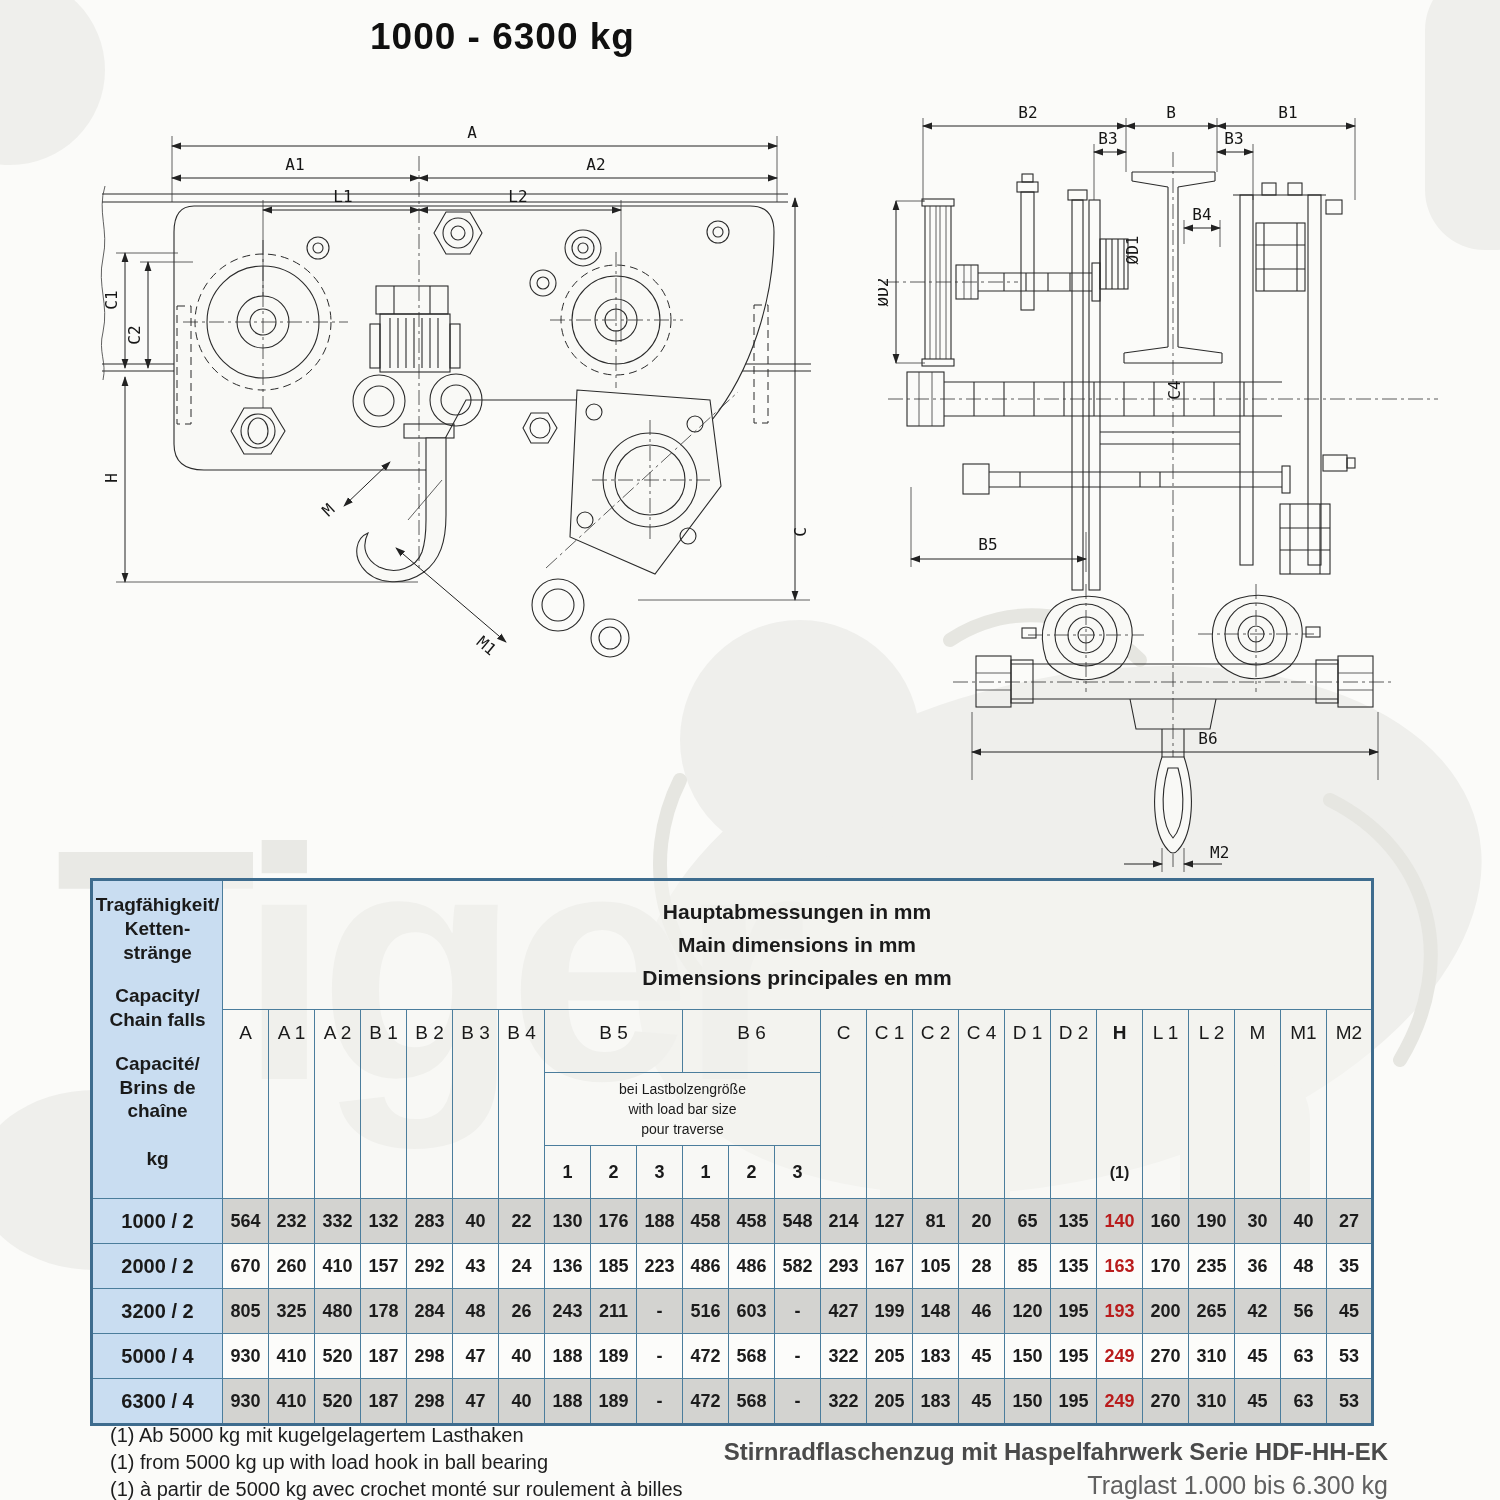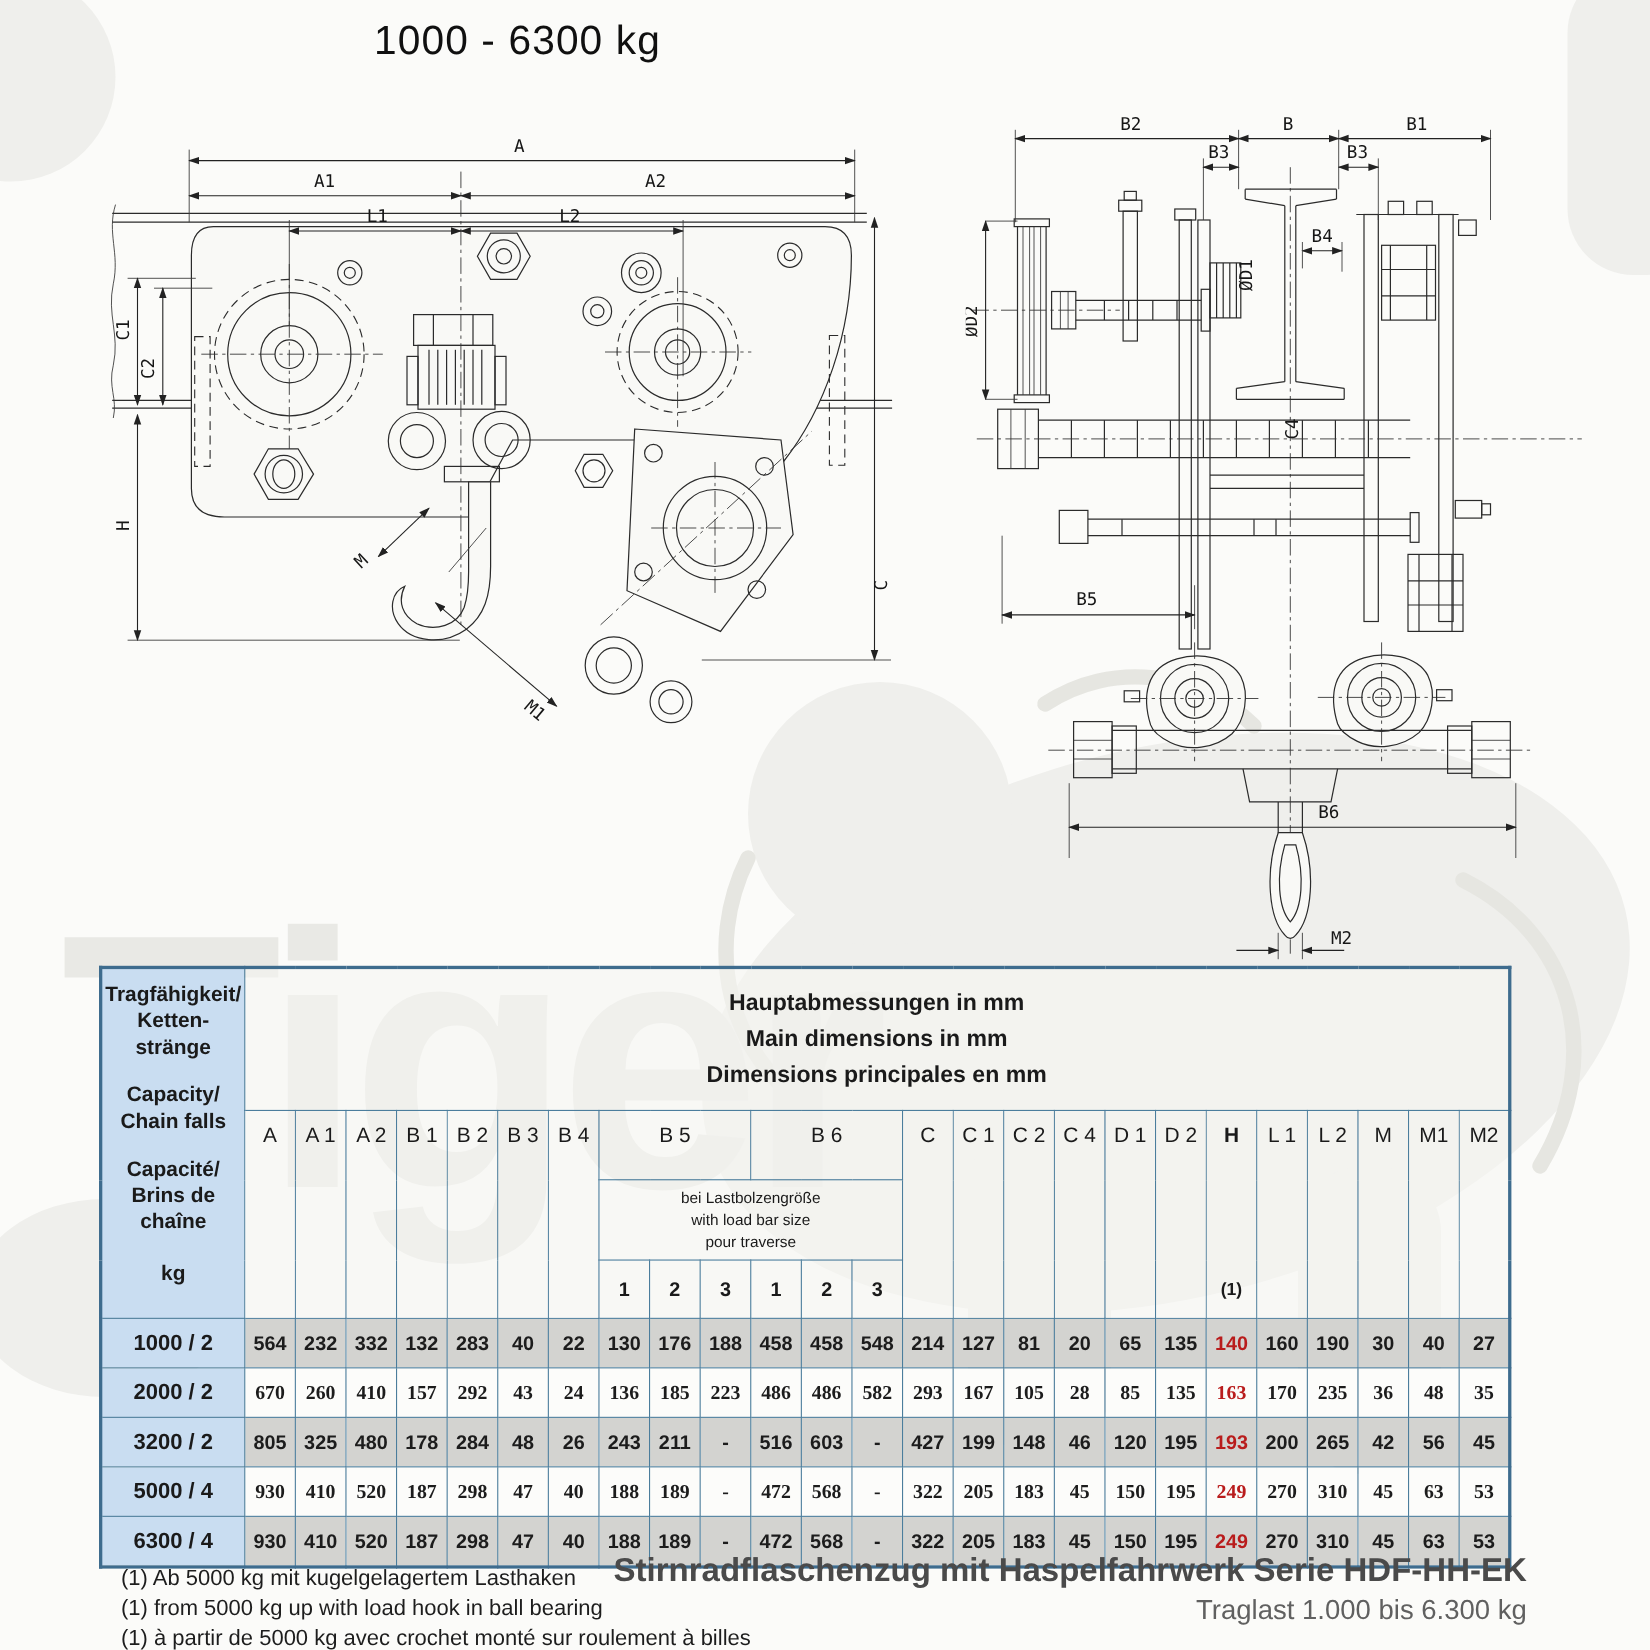--- a/index.html
+++ b/index.html
@@ -14,21 +14,21 @@
   
   #watermark-text{
     left:55px;top:800px;width:1100px;
     font-size:330px;font-weight:bold;letter-spacing:-12px;
     color:#e9e9e5;z-index:1;user-select:none;line-height:1;
   }
   #watermark-tiger{left:0;top:0;z-index:0;}
 
   
   #page-title{
-    left:340px;top:16px;font-size:37px;font-weight:normal;color:#101010;
+    left:370px;top:16px;font-size:37px;font-weight:bold;color:#101010;
     letter-spacing:1px;z-index:3;
   }
 
   
   #side-view{left:98px;top:90px;z-index:2;}
   #front-view{left:878px;top:92px;z-index:2;}
   .ln{stroke:#2b2b2b;stroke-width:1.1;fill:none;}
   .lnf{stroke:#2b2b2b;stroke-width:1.1;fill:#f9f9f6;}
   .thin{stroke:#3a3a3a;stroke-width:0.8;fill:none;}
   .dim{stroke:#222;stroke-width:1;fill:none;}
@@ -75,31 +75,31 @@
   .subhead{
     background:rgba(245,245,242,0.55);text-align:center;font-weight:bold;font-size:18px;
     vertical-align:middle;
   }
   .data-row td{height:44px;}
   .row-label{
     background:#c9ddf1;font-weight:bold;font-size:20px;text-align:center;
   }
   .cell{text-align:center;font-size:18px;font-weight:bold;color:#1c1c1c;}
   .row-gray .cell{background:#d3d3d0;}
-  .row-white .cell{background:#fcfcfa;font-family:Liberation Serif, serif;}
+  .row-white .cell{background:#fcfcfa;}
   .cell-h{color:#b91c1c;}
 
   
   #footnotes{
     left:110px;top:1422px;font-size:20px;line-height:27px;color:#1d1d1d;z-index:2;
   }
   #footer-titles{
     right:112px;top:1410px;text-align:right;z-index:2;
   }
-  #footer-title{font-size:30px;font-weight:bold;color:#4a4a4a;line-height:1.2;}
+  #footer-title{font-size:24px;font-weight:bold;color:#4a4a4a;line-height:1.2;margin-top:28px;}
   #footer-subtitle{font-size:25px;color:#606060;margin-top:4px;}
 </style>
 </head>
 <body>
 
 <svg id="watermark-tiger" class="abs" width="1500" height="1500" viewBox="0 0 1500 1500">
   <g fill="#efefec" stroke="none">
     <circle cx="10" cy="70" r="95"></circle>
     <rect x="1425" y="-30" width="130" height="280" rx="60"></rect>
     <ellipse cx="1060" cy="930" rx="430" ry="250" transform="rotate(-14 1060 930)"></ellipse>

